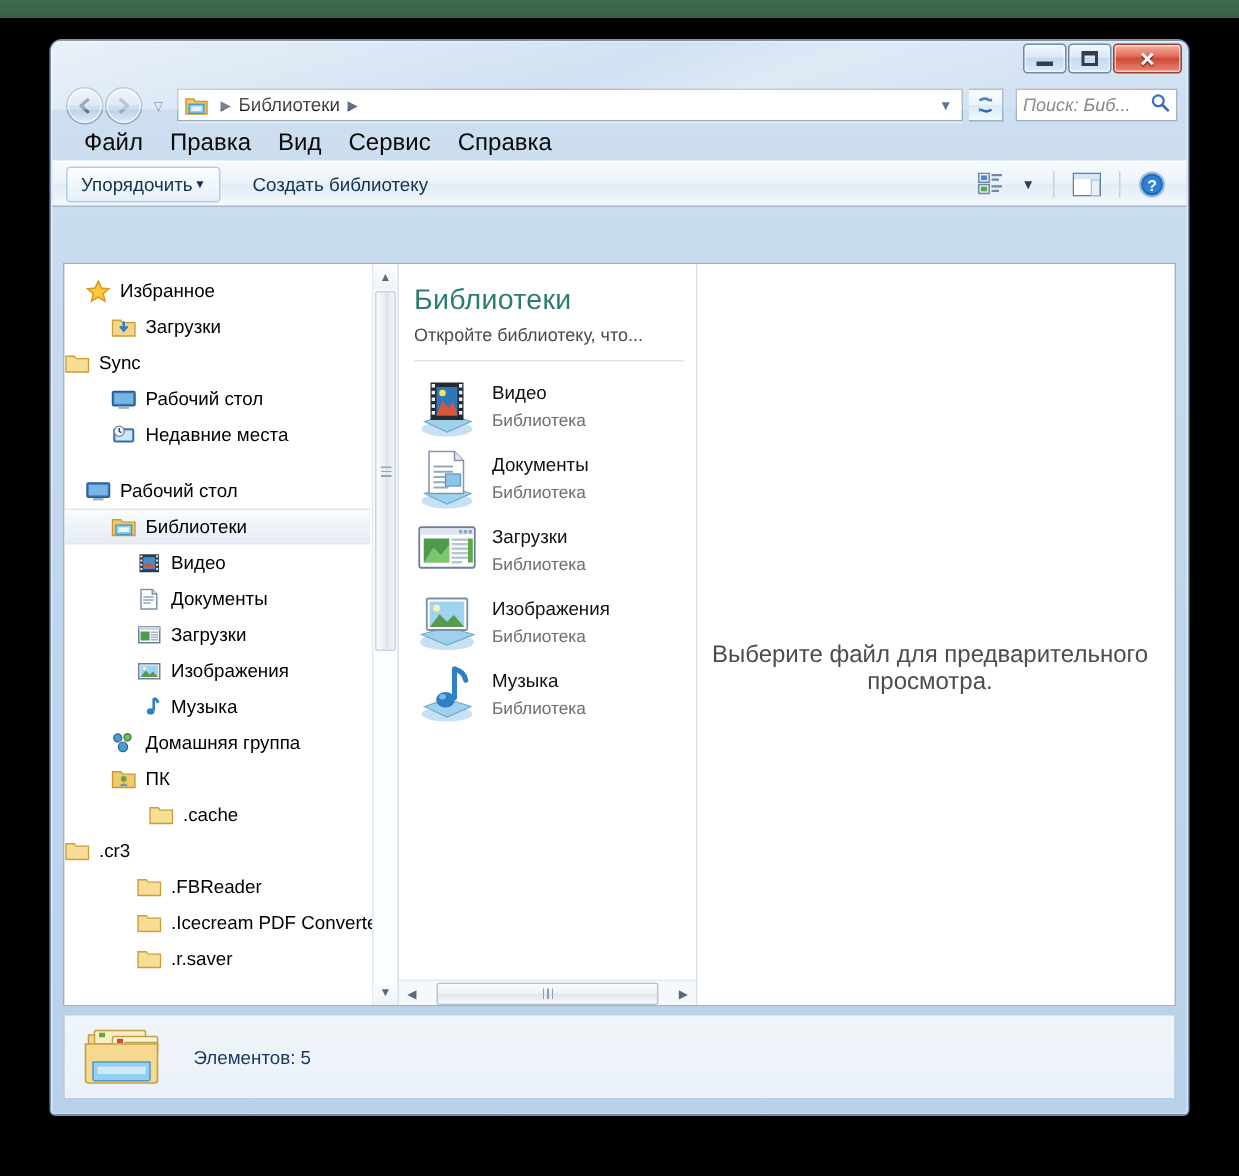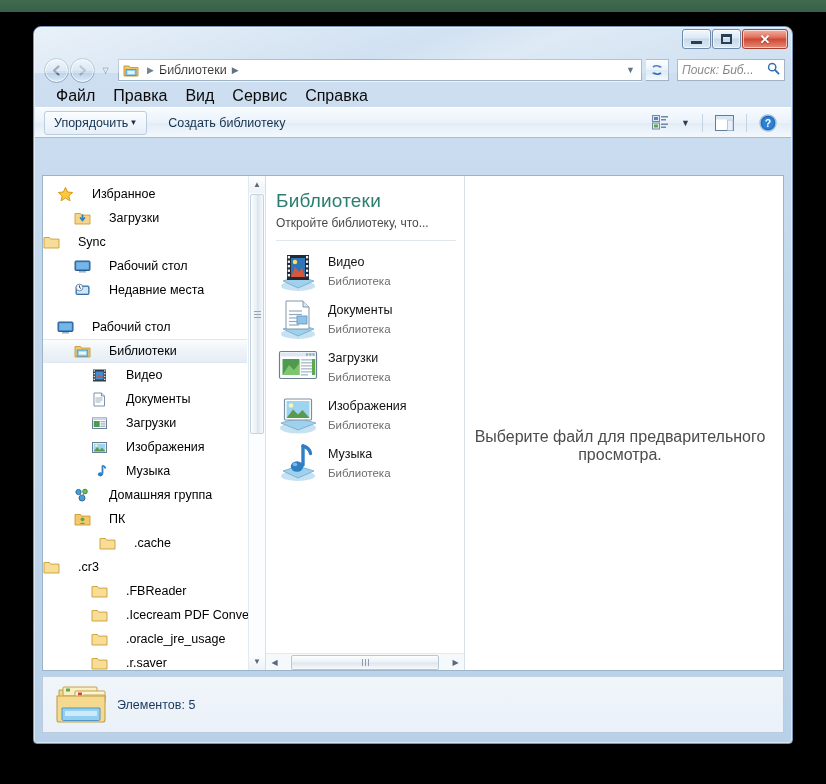--- a/index.html
+++ b/index.html
@@ -108,21 +108,21 @@
   .tb-icon { display:flex; align-items:center; justify-content:center; padding:3px 4px; }
   .sep-v { width:1px; height:18px; background:#c3d4e4; margin:0 4px; }
   
   .body-area {
     position:absolute; left:8px; right:8px; top:148px; bottom:72px;
     background:#fff; border:1px solid #9cb3c8; display:flex; overflow:hidden;
   }
   
   .navpane { width:222px; position:relative; background:#fff; overflow:hidden; }
   .navlist { position:absolute; left:0; top:0; right:18px; padding-top:6px; }
-  .nav-row { height:24px; display:flex; align-items:center; font-size:12.5px; color:#000; white-space:nowrap;gap:12px; }
+  .nav-row { height:24px; display:flex; align-items:center; font-size:12.5px; color:#000; white-space:nowrap; }
   .nav-row .ico { width:17px; height:17px; margin-right:6px; flex:none; position:relative; }
   .nav-row.sel {
     background: linear-gradient(180deg,#fbfcfd 0%, #eef3f8 50%, #e6edf5 100%);
     border-top:1px solid #dfe8f0; border-bottom:1px solid #dfe8f0;
   }
   .gap { height:13px; }
   .nav-scroll {
     position:absolute; right:0; top:0; bottom:0; width:17px;
     background:#fbfdfe; border-left:1px solid #e2eaf1;
   }
@@ -172,21 +172,21 @@
   .preview { flex:1; position:relative; background:#fff; }
   .preview-txt {
     position:absolute; left:0; right:8px; top:252px;
     text-align:center; font-size:16px; color:#4c4c4c;
   }
   
   .statusbar {
     position:absolute; left:8px; right:8px; bottom:10px; height:56px;
     background: linear-gradient(180deg,#f0f5fa 0%, #eaf1f8 100%);
     border:1px solid #b9cbdc; border-top:none;
-    display:flex; align-items:center; padding-left:10px; gap:8px;
+    display:flex; align-items:center; padding-left:10px; gap:20px;
   }
   .status-ico { width:56px; height:44px; position:relative; }
   .status-txt { font-size:12.5px; color:#17365d; }
 </style>
 </head>
 <body>
 
 <div class="desktop-strip"></div>
 
 <div class="window">
@@ -496,28 +496,20 @@
           </span>
           <span>.FBReader</span>
         </div>
         <div class="nav-row" style="padding-left:48px">
           <span class="ico">
             <svg width="17" height="17" viewBox="0 0 17 17">
                 <path d="M1 3.5 h5.5 l1.2 1.6 H16 V14 H1 Z" fill="#f8dd96" stroke="#c99f36" stroke-width=".9"></path>
               </svg>
           </span>
           <span>.Icecream PDF Converter</span>
-        </div>
-        <div class="nav-row" style="padding-left:48px">
-          <span class="ico">
-            <svg width="17" height="17" viewBox="0 0 17 17">
-                <path d="M1 3.5 h5.5 l1.2 1.6 H16 V14 H1 Z" fill="#f8dd96" stroke="#c99f36" stroke-width=".9"></path>
-              </svg>
-          </span>
-          <span>.oracle_jre_usage</span>
         </div>
         <div class="nav-row" style="padding-left:48px">
           <span class="ico">
             <svg width="17" height="17" viewBox="0 0 17 17">
                 <path d="M1 3.5 h5.5 l1.2 1.6 H16 V14 H1 Z" fill="#f8dd96" stroke="#c99f36" stroke-width=".9"></path>
               </svg>
           </span>
           <span>.r.saver</span>
         </div>
 

